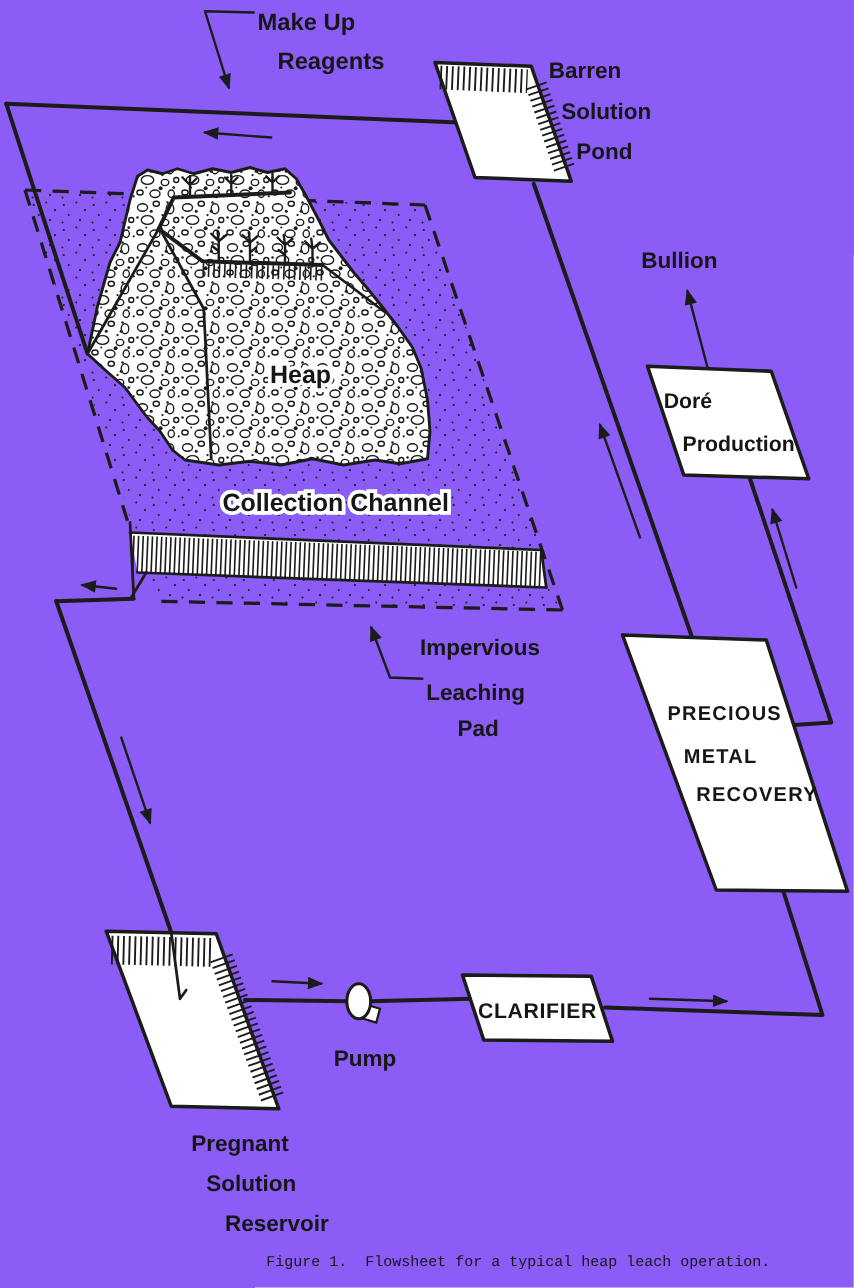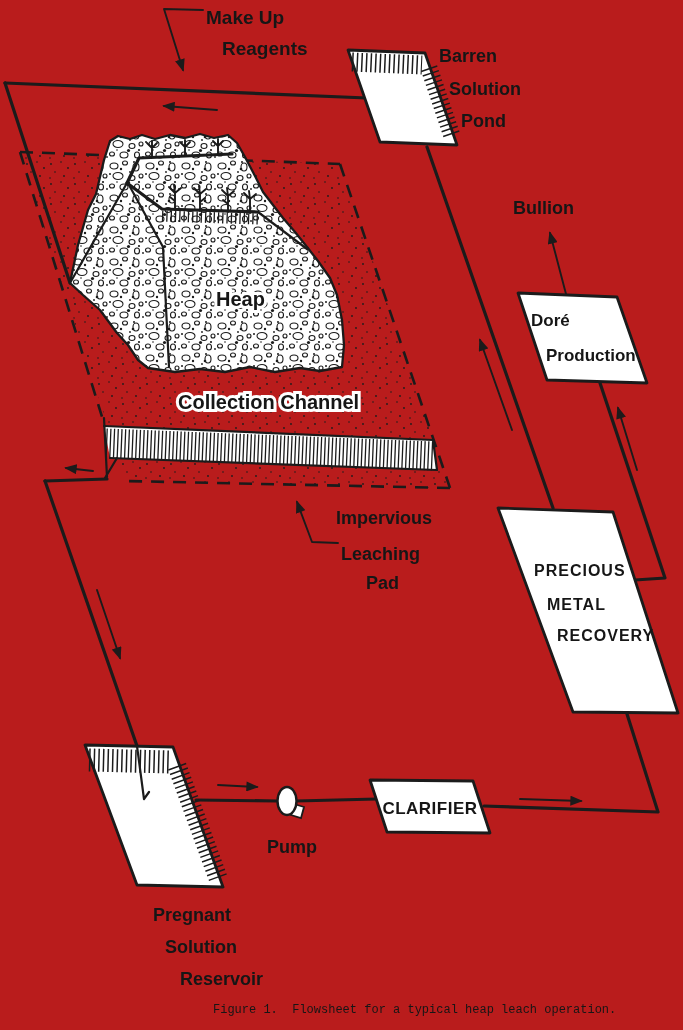--- a/index.html
+++ b/index.html
@@ -1,16 +1,16 @@
 <!DOCTYPE html>
 <html><head>
 <meta charset="utf-8">
 <style>
   html,body{margin:0;padding:0;background:#e8e8e8;}
-  .page{position:relative;width:683px;height:1030px;background:#b91c1c;overflow:hidden;
+  .page{position:relative;width:683px;height:1030px;background:#8b5cf6;overflow:hidden;
         font-family:"Liberation Sans",sans-serif;}
   svg{position:absolute;left:0;top:0;}
   
   .tk{stroke:#1b1b1b;stroke-width:3.2;fill:none;stroke-linecap:round;stroke-linejoin:round;}
   .md{stroke:#1b1b1b;stroke-width:2.2;fill:none;stroke-linecap:round;stroke-linejoin:round;}
   .tn{stroke:#1b1b1b;stroke-width:1.9;fill:none;stroke-linecap:round;stroke-linejoin:round;}
   .dash{stroke:#1b1b1b;stroke-width:2.6;fill:none;stroke-dasharray:13 9;stroke-linecap:butt;}
   .box{fill:#ffffff;stroke:#1b1b1b;stroke-width:2.8;stroke-linejoin:round;}
   .comb{stroke:#1b1b1b;fill:none;stroke-linecap:butt;}
   

